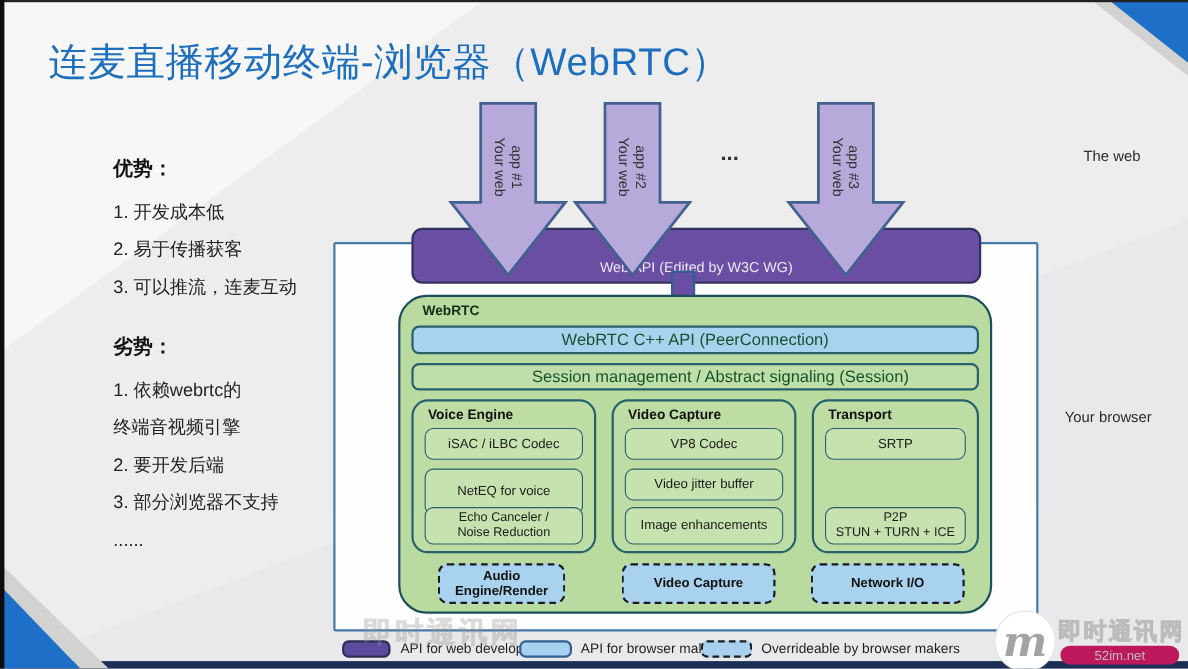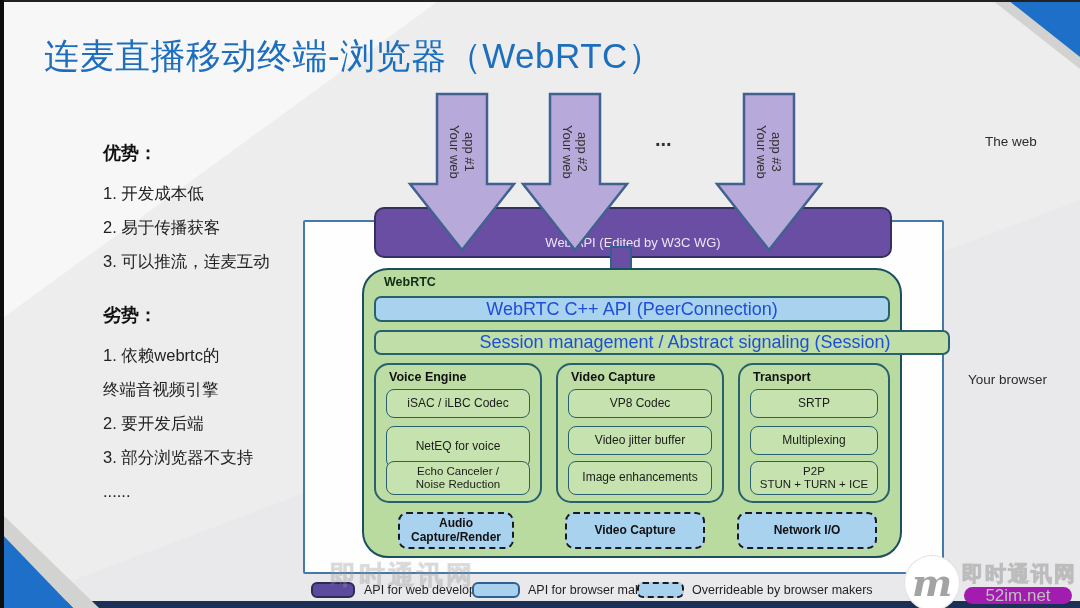--- a/index.html
+++ b/index.html
@@ -45,23 +45,23 @@
   .web-api-bar{
     left:374px;top:207px;width:518px;height:51px;background:#6a4ea3;
     border:2.5px solid #33325e;border-radius:10px;box-sizing:border-box;
     display:flex;align-items:flex-end;justify-content:center;
     color:#ece6f6;font-size:13px;padding-bottom:6px;
   }
 
   
   .webrtc-box{left:362px;top:268px;width:540px;height:290px;background:#b9db9f;border:2.5px solid #1c4f5e;border-radius:26px;box-sizing:border-box;}
   .webrtc-title{left:384px;top:275px;font-size:12.5px;font-weight:700;color:#0f2d17;}
-  .hbar{box-sizing:border-box;display:flex;align-items:center;justify-content:center;font-size:18px;color:#1d4ed8;}
+  .hbar{box-sizing:border-box;display:flex;align-items:center;justify-content:center;font-size:15px;color:#14532d;}
   .cpp-bar{left:374px;top:296px;width:516px;height:26px;background:#a9d2ef;border:2px solid #27616d;border-radius:7px;}
-  .session-bar{left:374px;top:330px;width:576px;height:25px;background:#c0dfa8;border:2px solid #27616d;border-radius:7px;padding-left:46px;}
+  .session-bar{left:374px;top:330px;width:516px;height:25px;background:#c0dfa8;border:2px solid #27616d;border-radius:7px;padding-left:46px;}
 
   .col-box{top:363px;height:140px;background:#bedda4;border:2px solid #27616d;border-radius:15px;box-sizing:border-box;}
   .col-title{top:370px;font-size:12.5px;font-weight:700;color:#111;}
   .inner-box{
     background:#c6e2ae;border:1.8px solid #27616d;border-radius:8px;box-sizing:border-box;
     display:flex;align-items:center;justify-content:center;text-align:center;
     font-size:12px;line-height:13.5px;color:#1c1c1c;white-space:pre-line;
   }
   .dashed-box{
     top:512px;height:37px;background:#a9d2ef;border:2px dashed #1a1a1a;border-radius:9px;box-sizing:border-box;
@@ -77,22 +77,22 @@
   .legend-label{top:582px;font-size:12.5px;line-height:17px;color:#1f1f1f;}
 
   
   .ghost-wm{left:330px;top:558px;font-size:26px;font-weight:700;letter-spacing:3px;
     color:rgba(150,150,150,.14);-webkit-text-stroke:1px rgba(150,150,150,.25);}
   .wm-circle{left:905px;top:556px;width:54px;height:54px;background:#fff;border-radius:50%;
     box-shadow:0 0 0 1px #e2e2e2;display:flex;align-items:center;justify-content:center;z-index:9;}
   .wm-m{font-family:"DejaVu Serif",serif;font-style:italic;font-weight:700;font-size:38px;color:#a3a3a3;line-height:1;}
   .wm-site{left:962px;top:560px;font-size:21px;font-weight:700;letter-spacing:2px;
     color:#f2f2f2;-webkit-text-stroke:1px #bcbcbc;z-index:9;}
-  .wm-pill{left:964px;top:587px;width:108px;height:17px;background:#a21caf;border-radius:9px;
-    display:flex;align-items:center;justify-content:center;font-size:17px;color:#bfbfbf;z-index:9;}
+  .wm-pill{left:964px;top:587px;width:108px;height:17px;background:#be185d;border-radius:9px;
+    display:flex;align-items:center;justify-content:center;font-size:12px;color:#bfbfbf;z-index:9;}
 </style>
 </head>
 <body>
 
 <div class="slide">
 
   <div class="overlay facet1"></div>
   <div class="overlay facet2"></div>
   <div class="abs bottom-bar"></div>
   <div class="overlay tr-gray"></div>
@@ -168,26 +168,25 @@
 
   <div class="abs col-box" style="left:556px;width:168px;"></div>
   <div class="abs col-title" style="left:571px;">Video Capture</div>
   <div class="abs inner-box" style="left:568px;top:389px;width:144px;height:29px;">VP8 Codec</div>
   <div class="abs inner-box" style="left:568px;top:426px;width:144px;height:29px;">Video jitter buffer</div>
   <div class="abs inner-box" style="left:568px;top:461px;width:144px;height:34px;">Image enhancements</div>
 
   <div class="abs col-box" style="left:738px;width:152px;"></div>
   <div class="abs col-title" style="left:753px;">Transport</div>
   <div class="abs inner-box" style="left:750px;top:389px;width:128px;height:29px;">SRTP</div>
-  <div class="abs inner-box" style="left:750px;top:426px;width:128px;height:29px;">Multiplexing</div>
   <div class="abs inner-box" style="left:750px;top:461px;width:128px;height:34px;font-size:11.5px;">P2P
 STUN + TURN + ICE</div>
 
   <div class="abs dashed-box" style="left:398px;width:116px;">Audio
-Capture/Render</div>
+Engine/Render</div>
   <div class="abs dashed-box" style="left:565px;width:140px;">Video Capture</div>
   <div class="abs dashed-box" style="left:737px;width:140px;">Network I/O</div>
 
   <div class="abs legend-swatch sw-purple" style="left:311px;width:44px;"></div>
   <div class="abs legend-label" style="left:364px;">API for web developers</div>
   <div class="abs legend-swatch sw-blue" style="left:472px;width:48px;"></div>
   <div class="abs legend-label" style="left:528px;">API for browser makers</div>
   <div class="abs legend-swatch sw-dashed" style="left:637px;width:47px;"></div>
   <div class="abs legend-label" style="left:692px;">Overrideable by browser makers</div>
 

